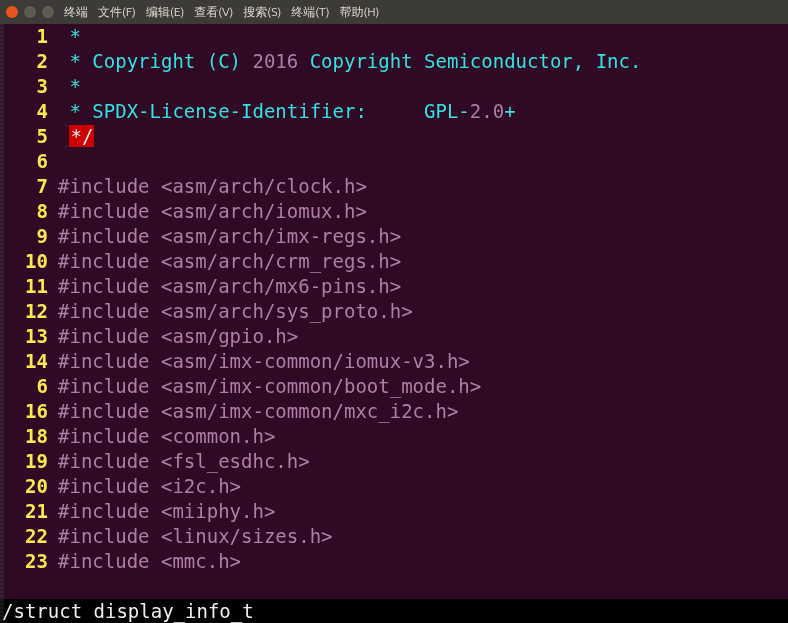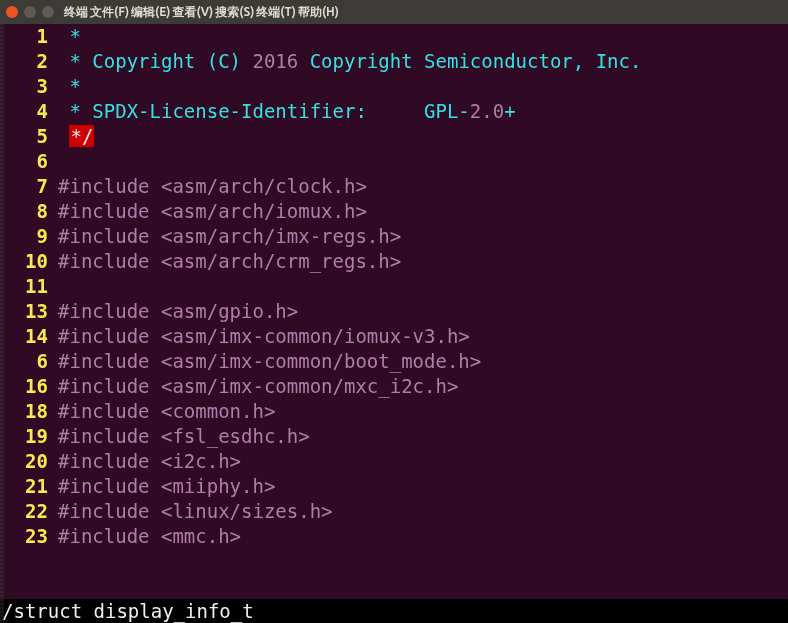--- a/index.html
+++ b/index.html
@@ -27,22 +27,21 @@
   }
   .wbtn {
     width: 12px; height: 12px;
     border-radius: 50%;
   }
   .wbtn.close { background: #e95420; }
   .wbtn.min   { background: #5f5b52; }
   .wbtn.max   { background: #5f5b52; }
   .menubar {
     display: flex;
-    gap: 2px;
-    font-weight: bold;
+    gap: 10px;
   }
   .menu-item { cursor: pointer; }
 
   .editor {
     background: #300a24;
     height: calc(100% - 24px);
     display: flex;
     flex-direction: column;
   }
   .code-area {
@@ -153,20 +152,25 @@
       <div class="line">
         <div class="gutter">9</div>
         <div class="code"><span class="c-preproc">#include </span><span class="c-string">&lt;asm/arch/imx-regs.h&gt;</span></div>
       </div>
       <div class="line">
         <div class="gutter">10</div>
         <div class="code"><span class="c-preproc">#include </span><span class="c-string">&lt;asm/arch/crm_regs.h&gt;</span></div>
       </div>
       <div class="line">
         <div class="gutter">11</div>
+        <div class="code"><span class="c-preproc">#include </span><span class="c-string">&lt;asm/arch/mx6-pins.h&gt;</span></div>
+      </div>
+      <div class="line">
+        <div class="gutter">12</div>
+        <div class="code"><span class="c-preproc">#include </span><span class="c-string">&lt;asm/arch/sys_proto.h&gt;</span></div>
       </div>
       <div class="line">
         <div class="gutter">13</div>
         <div class="code"><span class="c-preproc">#include </span><span class="c-string">&lt;asm/gpio.h&gt;</span></div>
       </div>
       <div class="line">
         <div class="gutter">14</div>
         <div class="code"><span class="c-preproc">#include </span><span class="c-string">&lt;asm/imx-common/iomux-v3.h&gt;</span></div>
       </div>
       <div class="line">

